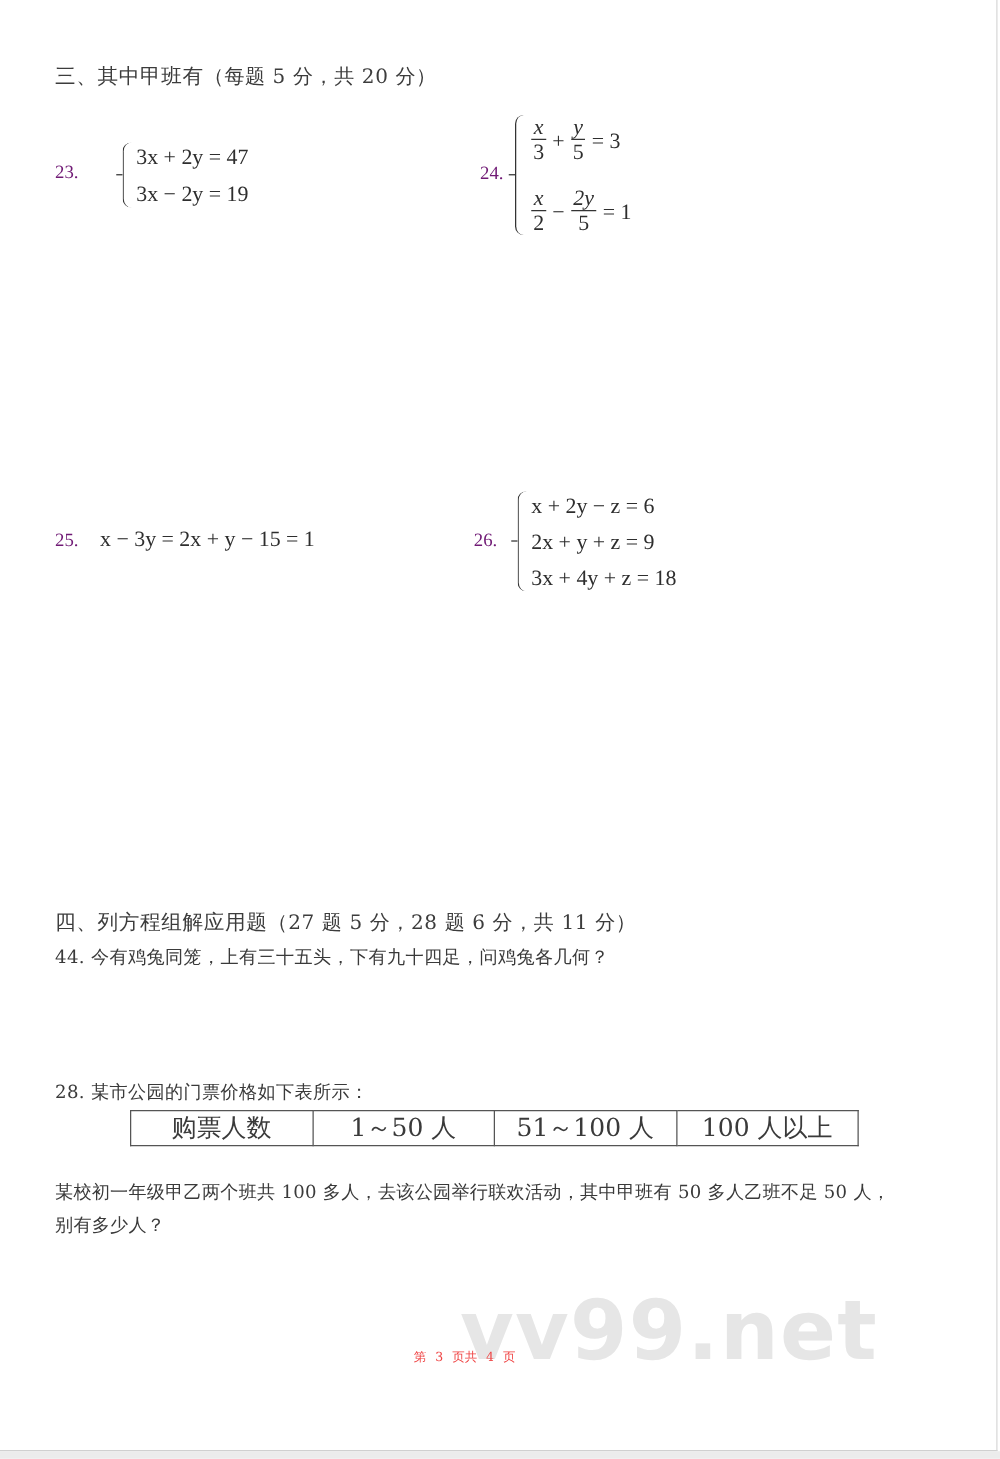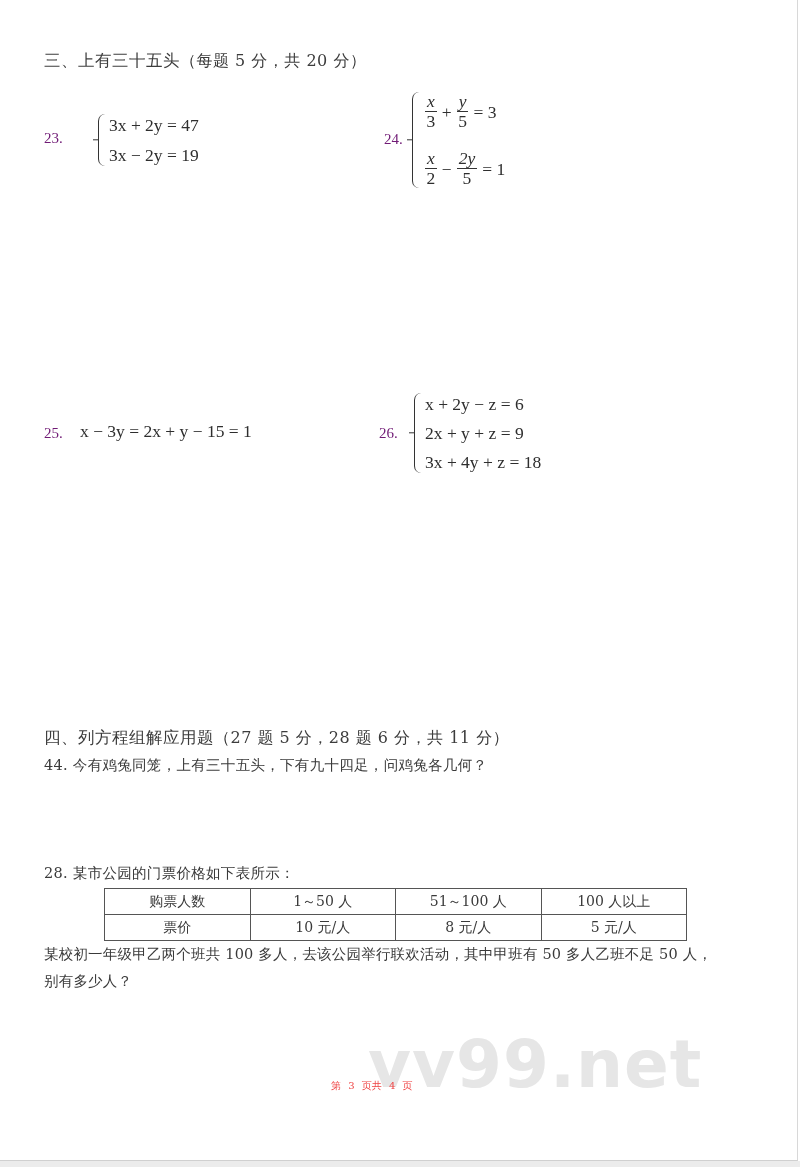--- a/index.html
+++ b/index.html
@@ -33,39 +33,39 @@
   }
   .eqs { display: flex; flex-direction: column; justify-content: space-between; }
   .eq { line-height: 22px; display: flex; align-items: center; }
   .frac { display: inline-flex; flex-direction: column; align-items: center; vertical-align: middle; margin: 0 2px; }
   .frac .num { border-bottom: 1.2px solid #333; padding: 0 2px; line-height: 19px; }
   .frac .den { line-height: 19px; }
   .op { margin: 0 3px; }
   .body-text { font-size: 14.5px; color: #3a3a3a; letter-spacing: 0.3px; }
   table.price {
     position: absolute; left: 104px; top: 888px; width: 583px; border-collapse: collapse;
-    font-size: 14px; color: #3a3a3a;
+    font-size: 20px; color: #3a3a3a;
   }
   table.price td {
     border: 1px solid #555; height: 25px; text-align: center; padding: 0; width: 25%;
   }
   .para { position: absolute; left: 44px; width: 710px; font-size: 14.5px; line-height: 26.5px; color: #3a3a3a; letter-spacing: 0.2px; }
   .watermark {
     position: absolute; left: 368px; top: 1026px; font-family: "DejaVu Sans", sans-serif;
     font-weight: bold; font-size: 66px; color: #e6e6e6; letter-spacing: 1px;
   }
   .footer { font-size: 10px; color: #ef4444; word-spacing: 4px; }
 </style>
 </head>
 <body>
 
 <div class="page">
 
   <div class="abs section-title" style="left:44px; top:50px;">
-    <span>三、上有三十五头</span><span class="note">（每题 5 分，共 20 分）</span>
+    <span>三、其中甲班有</span><span class="note">（每题 5 分，共 20 分）</span>
   </div>
 
   <div class="abs qnum" style="left:44px; top:130px;">23.</div>
   <div class="abs math brace-sys" style="left:98px; top:114px; height:52px;">
     <div class="brace"></div>
     <div class="eqs">
       <div class="eq">3x + 2y = 47</div>
       <div class="eq">3x − 2y = 19</div>
     </div>
   </div>
@@ -123,26 +123,20 @@
   <div class="abs body-text" style="left:44px; top:864px;">28. 某市公园的门票价格如下表所示：</div>
 
   <table class="price">
     <tbody>
         <tr>
       <td>购票人数</td>
       <td>1～50 人</td>
       <td>51～100 人</td>
       <td>100 人以上</td>
     </tr>
-    <tr>
-      <td>票价</td>
-      <td>10 元/人</td>
-      <td>8 元/人</td>
-      <td>5 元/人</td>
-    </tr>
   </tbody>
     </table>
 
   <div class="para" style="top:941px;">
     <div>某校初一年级甲乙两个班共 100 多人，去该公园举行联欢活动，其中甲班有 50 多人乙班不足 50 人，</div>
     <div>别有多少人？</div>
   </div>
 
   <div class="abs watermark">vv99.net</div>
 

